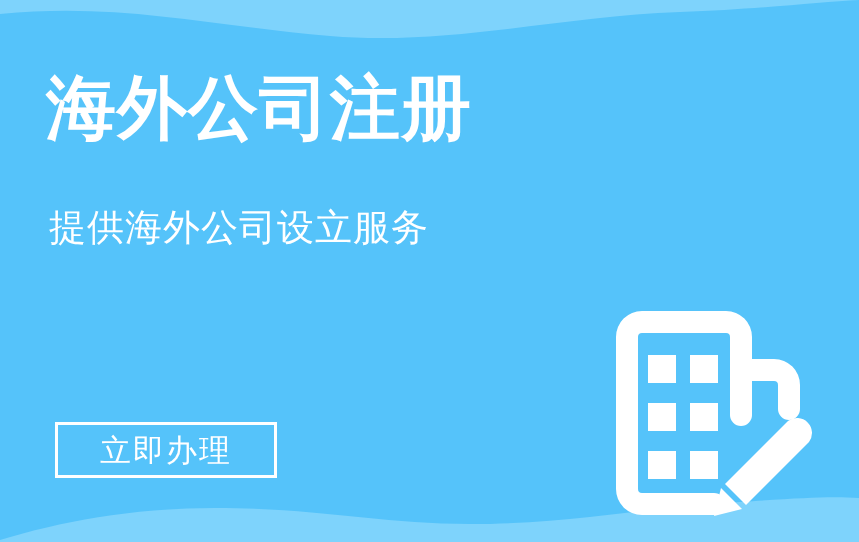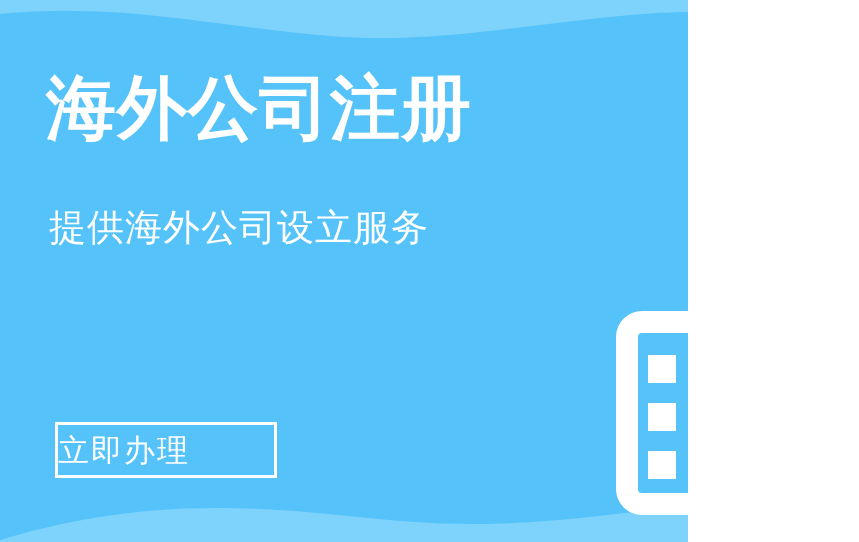--- a/index.html
+++ b/index.html
@@ -8,21 +8,21 @@
   }
   body {
     width: 859px;
     height: 542px;
     overflow: hidden;
     font-family: "DejaVu Sans", "Liberation Sans", sans-serif;
   }
 
   .banner {
     position: relative;
-    width: 688px;
+    width: 859px;
     height: 542px;
     overflow: hidden;
     background: #55C3FA;
   }
 
   
   .wave-layer {
     position: absolute;
     left: 0;
     width: 859px;
@@ -77,21 +77,21 @@
     height: 56px;
     box-sizing: border-box;
     border: 3px solid #FFFFFF;
     background: transparent;
     color: #FFFFFF;
     font-family: "DejaVu Sans", "Liberation Sans", sans-serif;
     font-size: 31px;
     font-weight: 400;
     letter-spacing: 2px;
     line-height: 50px;
-    text-align: left;
+    text-align: center;
     padding: 0;
     cursor: pointer;
     white-space: nowrap;
   }
 
   
   .icon-wrap {
     position: absolute;
     left: 608px;
     top: 303px;

